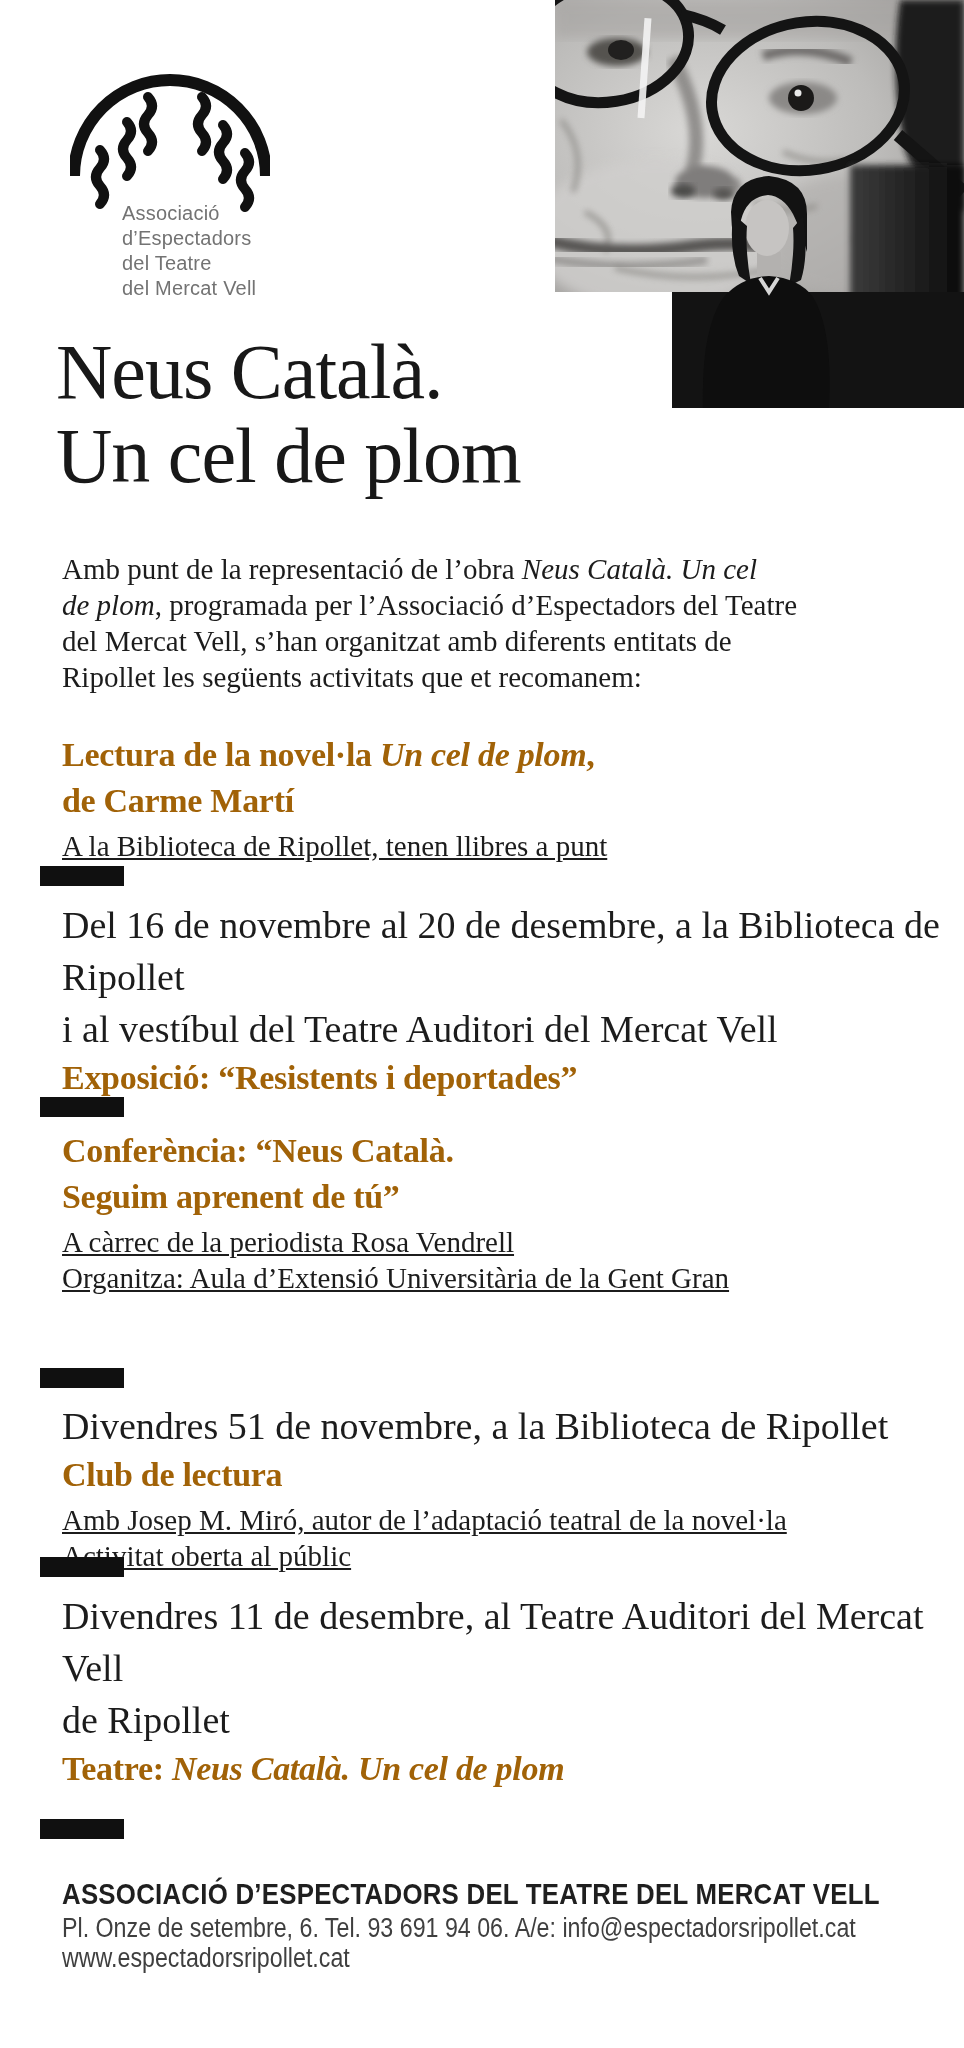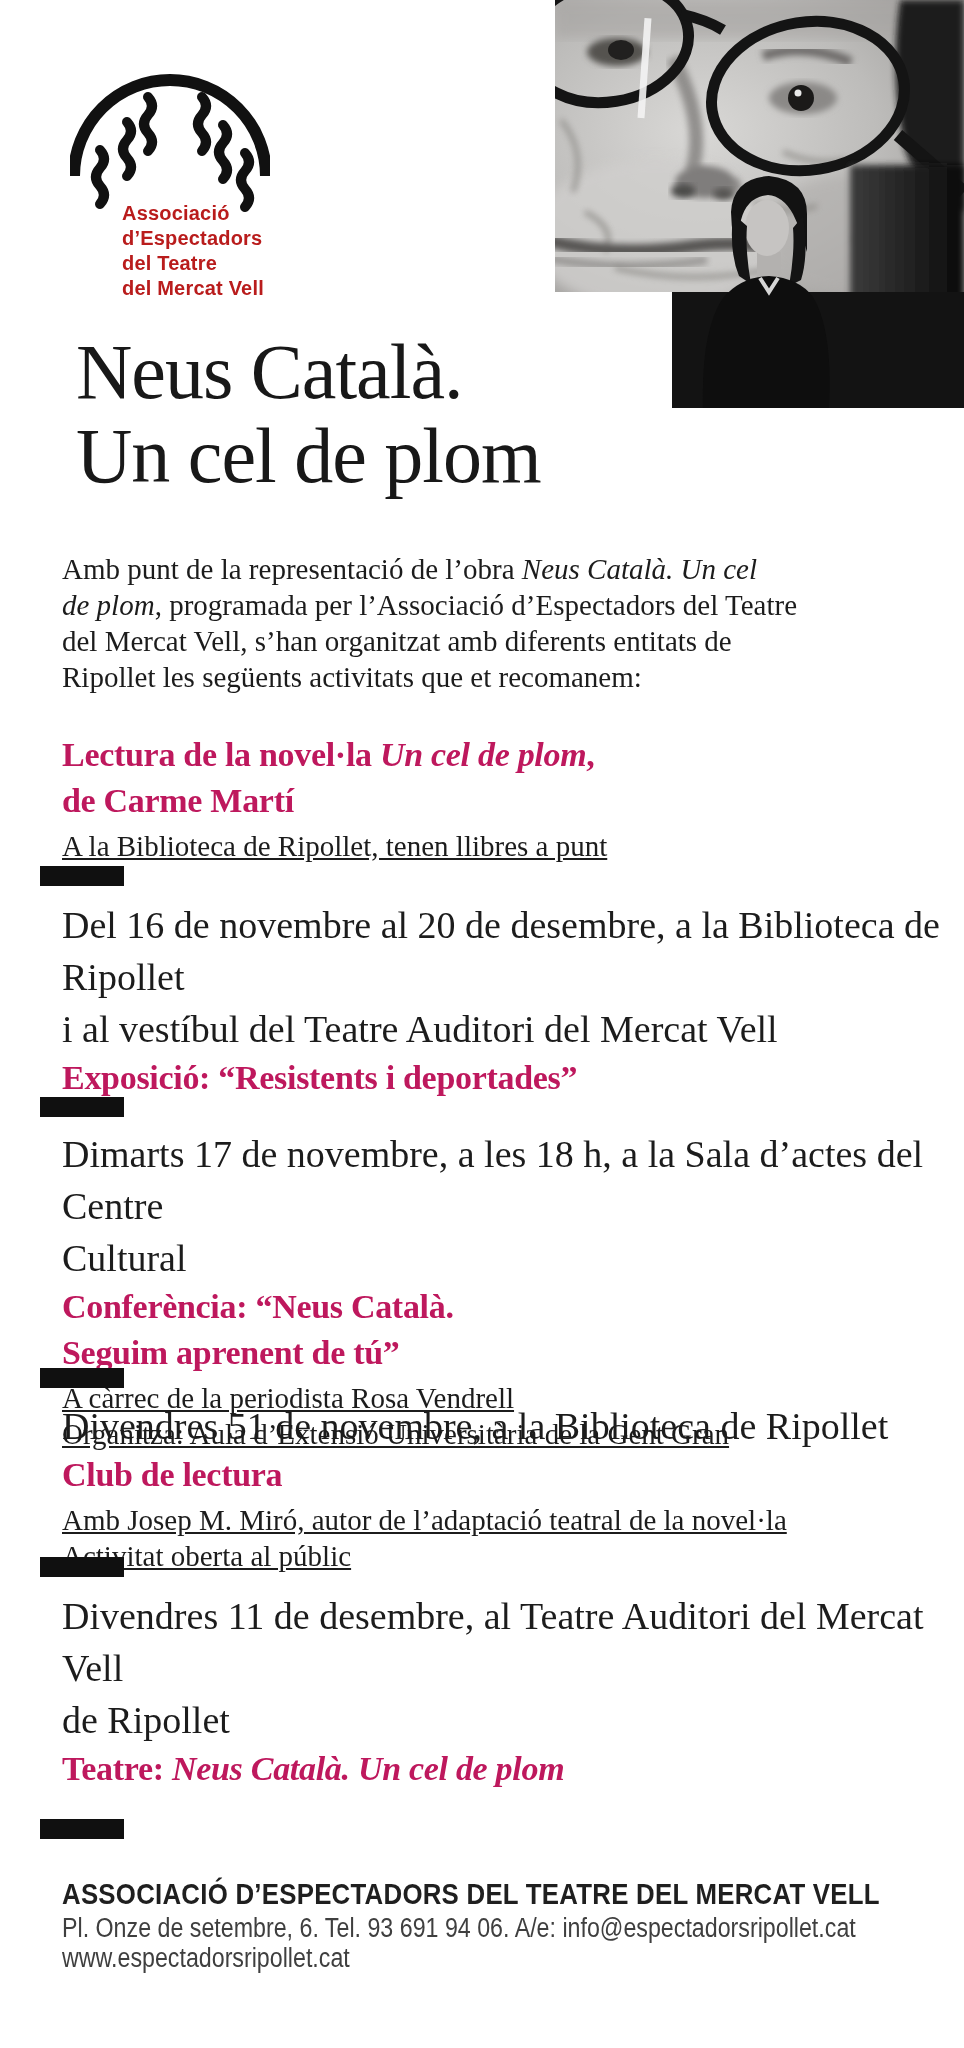--- a/index.html
+++ b/index.html
@@ -9,42 +9,42 @@
     background:#ffffff;
     overflow:hidden;
     font-family:"Liberation Serif", serif;
     color:#1c1c1c;
   }
   
   .logo-svg{position:absolute;left:70px;top:72px;}
   .logo-text{
     position:absolute;left:122px;top:201px;
     font-family:"Liberation Sans", sans-serif;
-    font-weight:bold;font-size:20px;line-height:25px;
-    white-space:pre-line;color:#b91c1c;letter-spacing:0.2px;
+    font-weight:normal;font-size:20px;line-height:25px;
+    white-space:pre-line;color:#737373;letter-spacing:0.2px;
   }
   
   .photo{position:absolute;left:555px;top:0;width:409px;height:408px;}
   
   .title{
-    position:absolute;left:76px;top:330px;margin:0;
+    position:absolute;left:56px;top:330px;margin:0;
     font-size:78px;line-height:84px;font-weight:normal;
     white-space:pre-line;color:#181818;letter-spacing:-1px;
   }
   
   .intro{
     position:absolute;left:62px;top:551px;width:840px;margin:0;
     font-size:29px;line-height:36px;white-space:pre-line;
   }
   
   .act{position:absolute;left:62px;width:892px;}
   .act .date{font-size:38px;line-height:52px;white-space:pre-line;}
   .act .act-h{
     margin:0;font-size:34px;line-height:46px;font-weight:bold;
-    white-space:pre-line;color:#be185d;letter-spacing:-0.3px;
+    white-space:pre-line;color:#a16207;letter-spacing:-0.3px;
   }
   .act .meta{margin-top:4px;font-size:29px;line-height:36px;white-space:pre-line;text-decoration:underline;}
   .it{font-style:italic;}
   
   .bar{position:absolute;left:40px;width:84px;height:20px;background:#101010;}
   
   .footer-org,.footer-addr,.footer-web{
     position:absolute;left:62px;margin:0;
     font-family:"Liberation Sans", sans-serif;
     transform:scaleX(0.86);transform-origin:left top;
@@ -165,22 +165,20 @@
   <div class="bar" style="top:866px"></div>
 
   <section class="act" style="top:899px">
     <div class="date">Del 16 de novembre al 20 de desembre, a la Biblioteca de Ripollet
 i al vestíbul del Teatre Auditori del Mercat Vell</div>
     <h2 class="act-h"><span>Exposició: “Resistents i deportades”</span></h2>
   </section>
   <div class="bar" style="top:1097px"></div>
 
   <section class="act" style="top:1128px">
-    <div class="date">Dimarts 17 de novembre, a les 18 h, a la Sala d’actes del Centre
-Cultural</div>
     <h2 class="act-h"><span>Conferència: “Neus Català.
 Seguim aprenent de tú”</span></h2>
     <div class="meta">A càrrec de la periodista Rosa Vendrell
 Organitza: Aula d’Extensió Universitària de la Gent Gran</div>
   </section>
   <div class="bar" style="top:1368px"></div>
 
   <section class="act" style="top:1400px">
     <div class="date">Divendres 51 de novembre, a la Biblioteca de Ripollet</div>
     <h2 class="act-h"><span>Club de lectura</span></h2>

